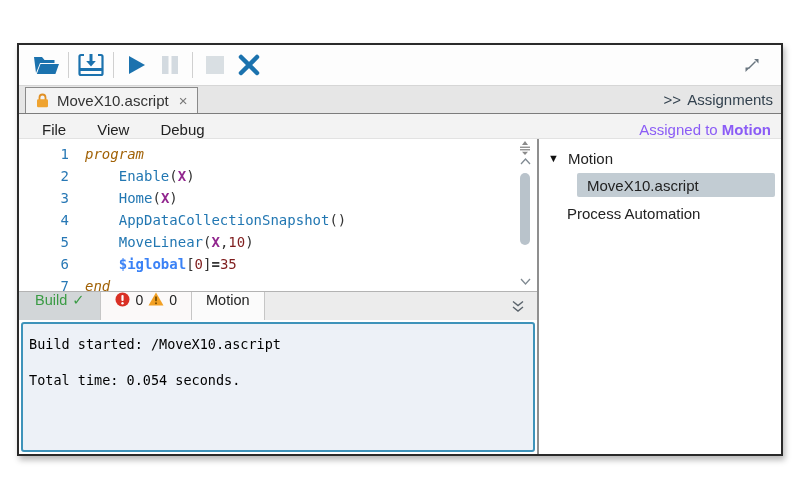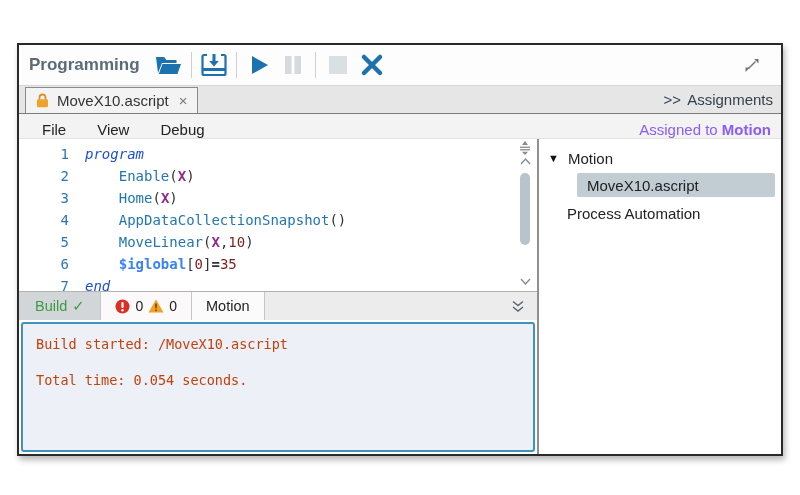--- a/index.html
+++ b/index.html
@@ -34,62 +34,61 @@
   .assigned b{font-weight:bold;}
   
   .main{flex:1;display:flex;min-height:0;}
   .left-col{width:518px;display:flex;flex-direction:column;min-height:0;}
   .v-divider{width:2px;background:#8f8f8f;}
   
   .editor{height:152px;position:relative;font-family:"DejaVu Sans Mono",monospace;font-size:14px;
     background:#fff;padding-top:4px;box-sizing:border-box;flex:0 0 auto;}
   .code-line{display:flex;height:22px;line-height:22px;white-space:pre;}
   .ln{width:50px;text-align:right;color:#2878b5;padding-right:16px;flex:0 0 auto;}
-  .t-kw{color:#1d4ed8;font-style:italic;}
+  .t-kw{color:#a16207;font-style:italic;}
   .t-fn{color:#2277b2;text-align:center;}
   .t-var{color:#92278f;font-weight:bold;}
   .t-gvar{color:#3b82f6;font-weight:bold;}
   .t-num{color:#7f1d1d;}
   .t-punc{color:#333;}
   .t-op{color:#333;font-weight:bold;}
   
   .e-scroll{position:absolute;top:2px;right:4px;bottom:4px;width:16px;display:flex;flex-direction:column;align-items:center;}
   .grip{height:14px;color:#8a8a8a;}
   .sb-arrow{height:12px;display:flex;align-items:center;justify-content:center;cursor:pointer;}
   .sb-track{flex:1;width:16px;position:relative;}
   .sb-thumb{position:absolute;top:6px;left:3px;width:10px;height:72px;background:#b9c3cb;border-radius:5px;cursor:grab;}
   
   .btabs{height:29px;background:#ececec;border-top:1px solid #b3b3b3;display:flex;align-items:stretch;
     font-size:14.5px;flex:0 0 auto;box-sizing:border-box;}
-  .btab{display:flex;align-items:center;gap:5px;padding:0 14px;border-right:1px solid #c6c6c6;color:#222;cursor:pointer;}
+  .btab{display:flex;align-items:flex-start;gap:5px;padding:0 14px;border-right:1px solid #c6c6c6;color:#222;cursor:pointer;}
   .btab-build{background:#d2d6d8;color:#3a9b44;padding:0 16px;}
   .btab-counts{background:#fbf9f9;font-size:14px;color:#222;}
   .btab-motion{background:#fbfbfb;}
   .b-chevron{margin-left:auto;padding-right:12px;display:flex;align-items:center;cursor:pointer;}
   
   .output-wrap{flex:1;padding:2px;background:#fff;min-height:0;box-sizing:border-box;}
   .output{height:100%;box-sizing:border-box;border:2px solid #3e93ba;border-radius:3px;background:#edf1f7;
-    padding:11px 13px;font-family:"DejaVu Sans Mono",monospace;font-size:13.5px;color:#c2410c;}
+    padding:11px 6px;font-family:"DejaVu Sans Mono",monospace;font-size:13.5px;color:#000000;}
   .out-line{line-height:18px;margin-bottom:18px;white-space:pre;}
   
   .right-col{flex:1;background:#fff;padding-top:6px;font-size:15px;color:#222;min-width:0;}
   .tree-row{display:flex;align-items:center;cursor:pointer;}
   .tree-root{height:26px;padding-left:9px;gap:10px;}
   .tree-caret{font-size:11px;color:#111;width:10px;}
   .tree-sel{margin:2px 6px 2px 38px;background:#c2ccd3;border-radius:2px;height:24px;padding:0 10px;display:flex;align-items:center;}
   .tree-item{height:28px;padding-left:28px;}
   svg{display:block;}
 </style>
 </head>
 <body>
 
 <div class="window">
 
   <div class="toolbar">
-    <span class="tb-title">Programming</span>
 
     <span class="tb-btn">
       <span>
         <svg width="27" height="22" viewBox="0 0 27 22">
           <path d="M1 3 h8 l2.5 3 h10 v3 h-14.5 l-4 10 z" fill="#1b72ae"></path>
           <path d="M7.5 10 h18.5 l-3.6 10 h-18.6 z" fill="#1b72ae"></path>
         </svg>
       </span>
     </span>
     <span class="tb-sep"></span>

